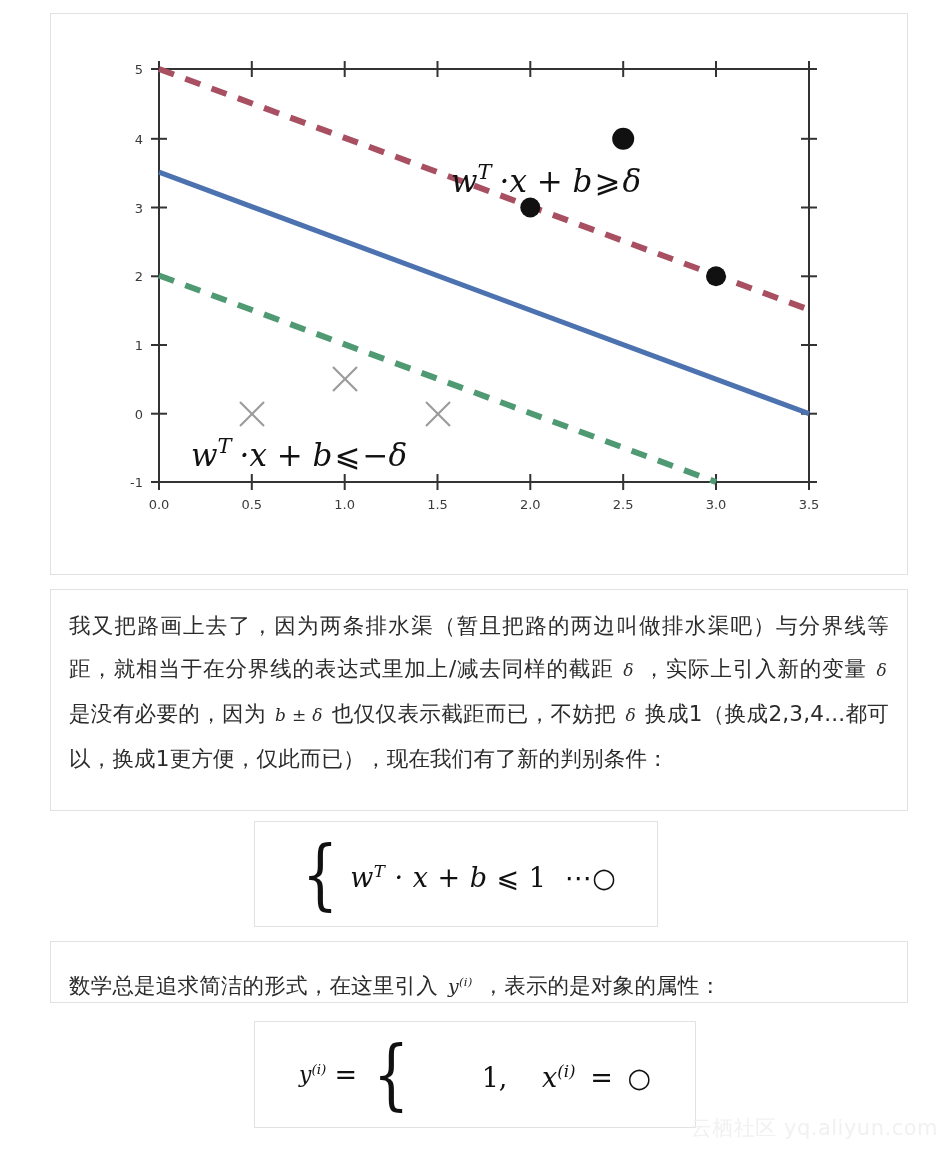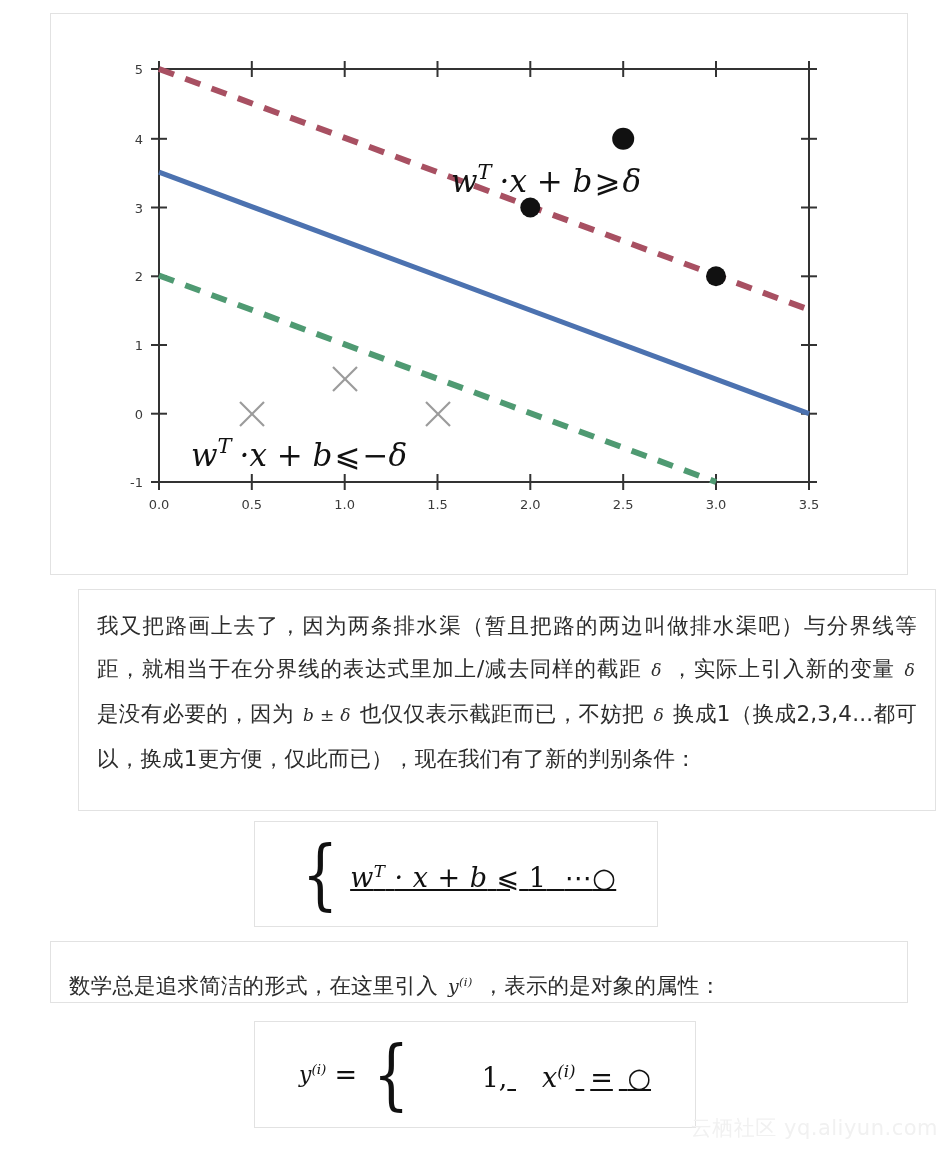--- a/index.html
+++ b/index.html
@@ -43,21 +43,20 @@
     border: 1px solid #e2e2e2;
     background: #ffffff;
     box-sizing: border-box;
   }
   #para-1 {
     left: 50px;
     top: 589px;
     width: 858px;
     height: 222px;
     padding: 14px 18px 10px 18px;
-    margin-left: 28px;
   }
   #para-2 {
     left: 50px;
     top: 941px;
     width: 858px;
     height: 62px;
     padding: 19px 18px;
   }
   .cn-text {
     font-family: "DejaVu Sans", "Liberation Sans", sans-serif;
@@ -117,21 +116,20 @@
     line-height: 0.85;
     font-family: "DejaVu Serif", "Liberation Serif", serif;
     font-weight: 300;
     margin-right: 6px;
     transform: scaleX(0.75);
   }
   .eq-rows {
     display: flex;
     flex-direction: column;
     justify-content: center;
-    text-decoration: underline;
   }
   .eq-row {
     font-size: 27px;
     font-style: italic;
     line-height: 44px;
     white-space: nowrap;
     letter-spacing: 0.5px;
   }
   .eq-row .rom { font-style: normal; }
   .lhs-y {

